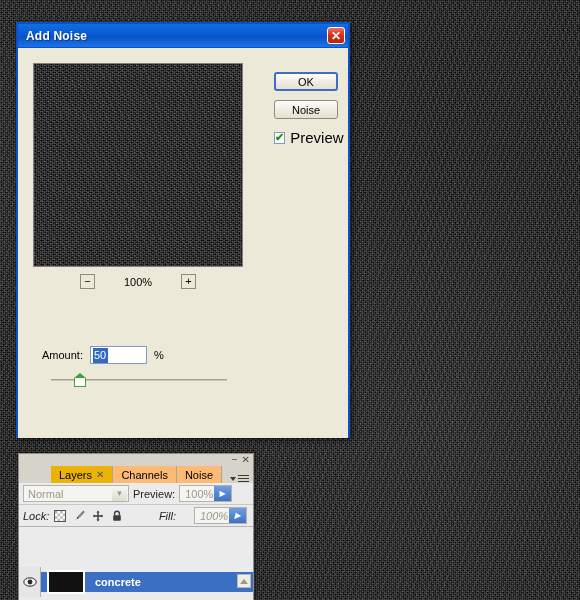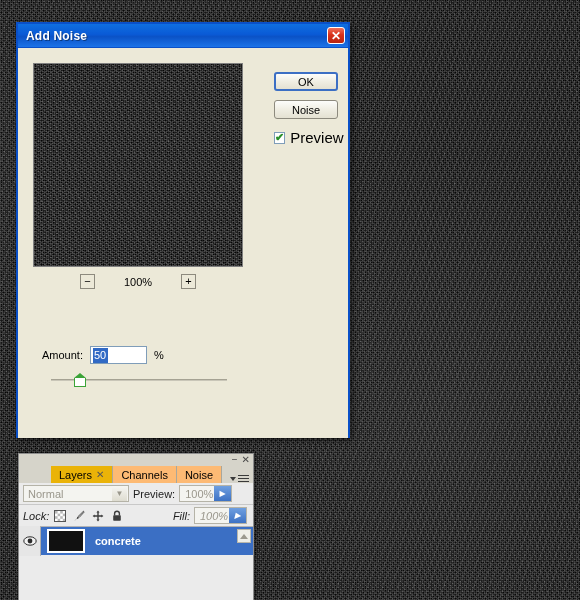--- a/index.html
+++ b/index.html
@@ -214,26 +214,27 @@
     background:linear-gradient(180deg,#6f9fe0,#3d72c4); color:#fff; font-size:8px;
   }
 
   #lock-row {
     height:22px; display:flex; align-items:center; padding:0 4px; gap:5px;
     border-bottom:1px solid #b4b4b4;
     font-style:italic;
   }
   .lockicons { display:flex; align-items:center; gap:7px; }
   .lockicon { width:12px; height:12px; display:block; cursor:pointer; }
-  #fill-grp { margin-left:auto; display:flex; align-items:center; gap:4px; padding-right:2px; }
+  #fill-grp { margin-left:auto; display:flex; align-items:center; gap:18px; padding-right:2px; }
 
   #layer-list { position:relative; background:#fff; height:72px; }
   #layer-row {
-    height:28px; background:#3b6fc4; display:flex; align-items:center;
+    height:20px; background:#3b6fc4; display:flex; align-items:center;
     cursor:pointer;
+    margin-top:45px;
   }
   #eye-cell {
     width:22px; height:30px; background:#e6e6e6;
     display:flex; align-items:center; justify-content:center;
     border-right:1px solid #b0b0b0;
   }
   #layer-thumb {
     width:38px; height:24px; background:#111; border:2px solid #fff; margin-left:6px;
   }
   #layer-name { color:#fff; font-size:11px; font-weight:bold; margin-left:10px; }

